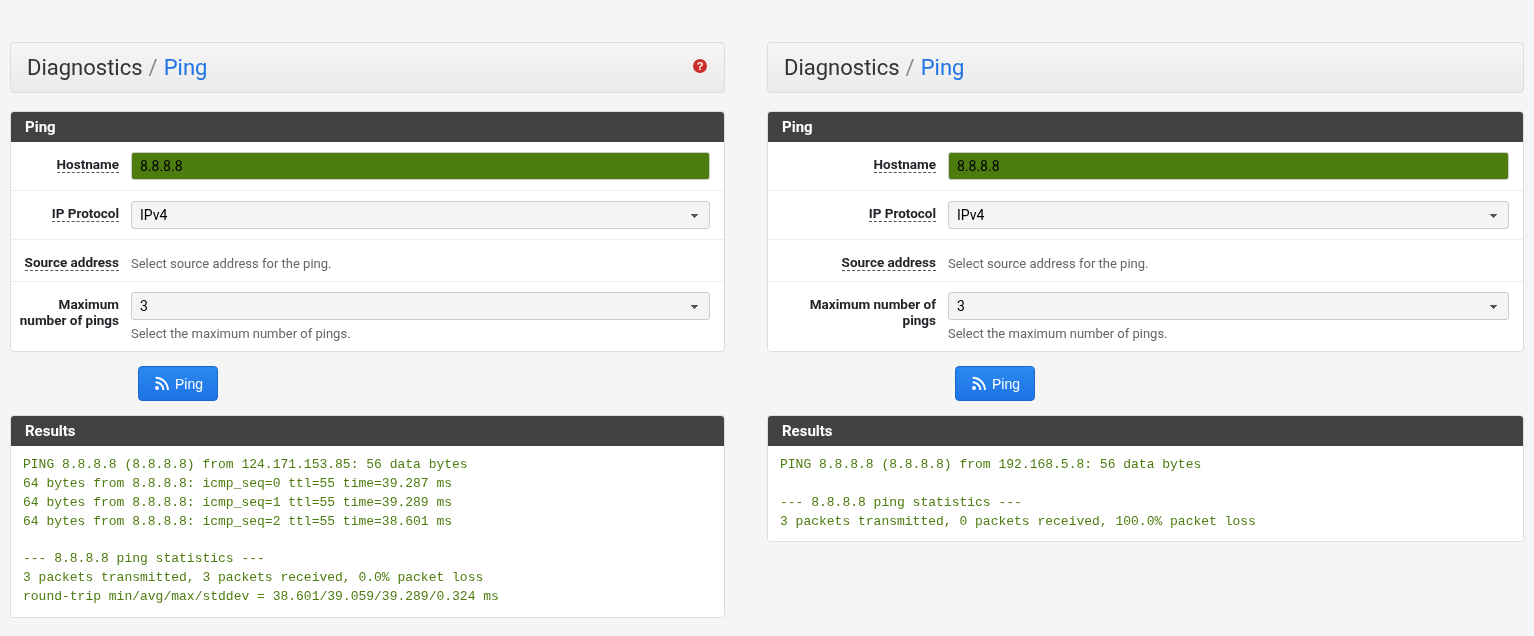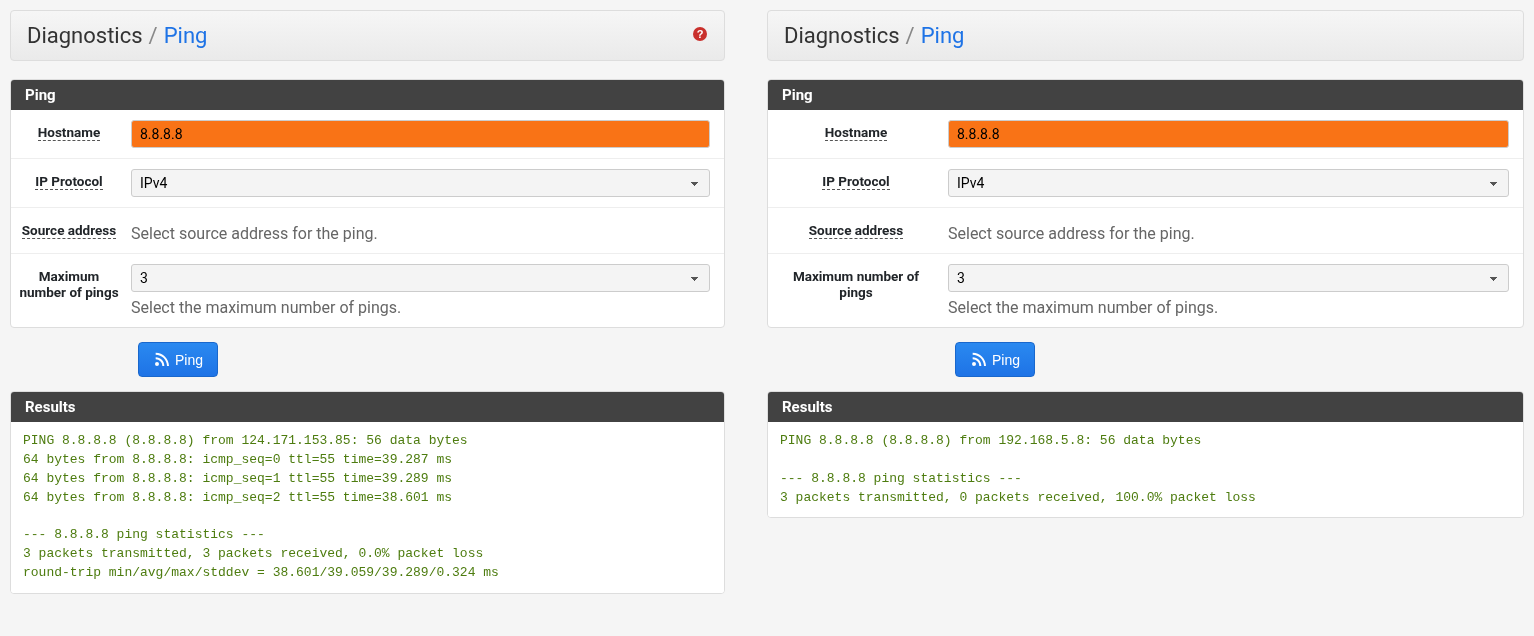--- a/index.html
+++ b/index.html
@@ -22,20 +22,21 @@
   .breadcrumb-bar {
     background: linear-gradient(#f6f6f6, #eaeaea);
     border: 1px solid #ddd;
     border-radius: 4px;
     padding: 12px 16px;
     margin-bottom: 18px;
     display: flex;
     align-items: center;
     justify-content: space-between;
     font-size: 22px;
+    margin-top: 32px;
   }
   .breadcrumb-text { display: flex; align-items: center; gap: 6px; }
   .breadcrumb-parent { color: #333; }
   .breadcrumb-sep { color: #888; }
   .breadcrumb-current { color: #1e73e6; }
   .help-icon { color: #c9302c; font-weight: bold; font-size: 16px; cursor: pointer; }
   .panel {
     background: #fff;
     border: 1px solid #ddd;
     border-radius: 4px;
@@ -51,52 +52,52 @@
   }
   .form-row {
     display: flex;
     align-items: flex-start;
     border-bottom: 1px solid #eee;
     padding: 10px 0;
   }
   .form-row:last-child { border-bottom: none; }
   .form-label {
     flex: 0 0 120px;
-    text-align: center;
+    text-align: right;
     font-weight: 700;
     padding: 4px 12px 0 8px;
     font-size: 13.5px;
   }
   .form-label span {
     border-bottom: 1px dashed #555;
     display: inline-block;
   }
   .form-label.plain span { border-bottom: none; }
   .form-control-wrap { flex: 1; padding-right: 14px; }
   .form-control, .form-select {
     width: 100%;
     padding: 5px 8px;
     border: 1px solid #ccc;
     border-radius: 3px;
     font-size: 14px;
-    background: #f97316;
+    background: #4d7c0f;
     font-family: inherit;
   }
   .form-select {
     appearance: none;
     background-image: linear-gradient(45deg, transparent 50%, #555 50%), linear-gradient(135deg, #555 50%, transparent 50%);
     background-position: calc(100% - 14px) 12px, calc(100% - 10px) 12px;
     background-size: 4px 4px, 4px 4px;
     background-repeat: no-repeat;
     padding-right: 16px;
     background-color: #f4f4f4;
   }
   .help-text {
     color: #666;
-    font-size: 16px;
+    font-size: 13px;
     margin-top: 6px;
   }
   .action-row {
     display: flex;
     padding-left: 128px;
     margin-bottom: 14px;
   }
   .btn {
     background: #1e73e6;
     background: linear-gradient(#2a89f0, #1e73e6);

